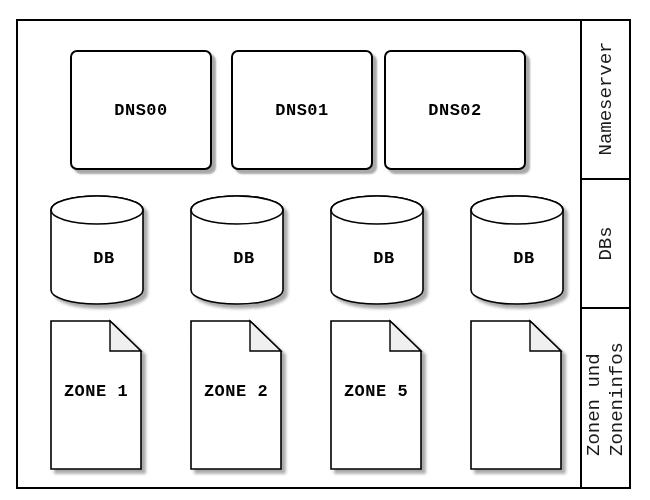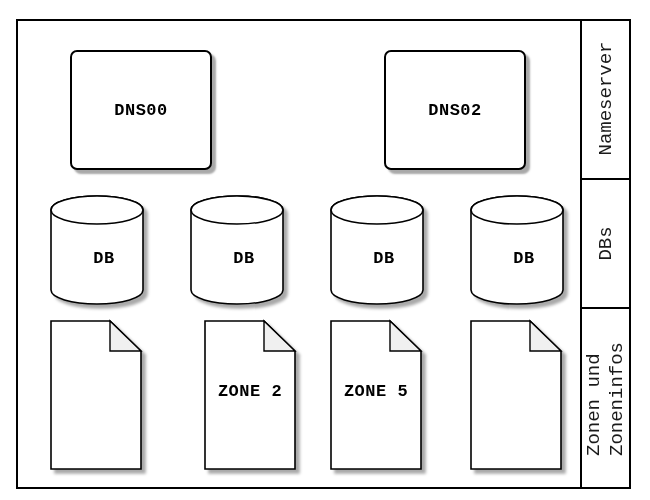--- a/index.html
+++ b/index.html
@@ -54,20 +54,23 @@
 </head>
 <body>
 
 <div class="canvas">
 
   <div class="outer-border"></div>
 
   <div class="dns-box" style="left:70px">
     <span class="shape-label">DNS00</span>
   </div>
+  <div class="dns-box" style="left:231px">
+    <span class="shape-label">DNS01</span>
+  </div>
   <div class="dns-box" style="left:384px">
     <span class="shape-label">DNS02</span>
   </div>
 
   <div class="shape cyl" style="left:50px">
     <svg width="94" height="110" viewBox="0 0 94 110">
       <path d="M 1 15 A 46 14 0 0 1 93 15 L 93 95 A 46 14 0 0 1 1 95 Z" fill="#ffffff" stroke="#000000" stroke-width="1.6"></path>
       <ellipse cx="47" cy="15" rx="46" ry="14" fill="#ffffff" stroke="#000000" stroke-width="1.6"></ellipse>
     </svg>
     <span class="shape-label">DB</span>
@@ -92,22 +95,23 @@
       <ellipse cx="47" cy="15" rx="46" ry="14" fill="#ffffff" stroke="#000000" stroke-width="1.6"></ellipse>
     </svg>
     <span class="shape-label">DB</span>
   </div>
 
   <div class="shape doc" style="left:50px">
     <svg width="92" height="150" viewBox="0 0 92 150">
       <path d="M 1 1 L 60 1 L 91 31 L 91 149 L 1 149 Z" fill="#ffffff" stroke="#000000" stroke-width="1.6"></path>
       <path d="M 60 1 L 60 31 L 91 31 Z" fill="#f0f0f0" stroke="#000000" stroke-width="1.4"></path>
     </svg>
+    <span class="shape-label">ZONE 1</span>
   </div>
-  <div class="shape doc" style="left:204px">
+  <div class="shape doc" style="left:190px">
     <svg width="92" height="150" viewBox="0 0 92 150">
       <path d="M 1 1 L 60 1 L 91 31 L 91 149 L 1 149 Z" fill="#ffffff" stroke="#000000" stroke-width="1.6"></path>
       <path d="M 60 1 L 60 31 L 91 31 Z" fill="#f0f0f0" stroke="#000000" stroke-width="1.4"></path>
     </svg>
     <span class="shape-label">ZONE 2</span>
   </div>
   <div class="shape doc" style="left:330px">
     <svg width="92" height="150" viewBox="0 0 92 150">
       <path d="M 1 1 L 60 1 L 91 31 L 91 149 L 1 149 Z" fill="#ffffff" stroke="#000000" stroke-width="1.6"></path>
       <path d="M 60 1 L 60 31 L 91 31 Z" fill="#f0f0f0" stroke="#000000" stroke-width="1.4"></path>

